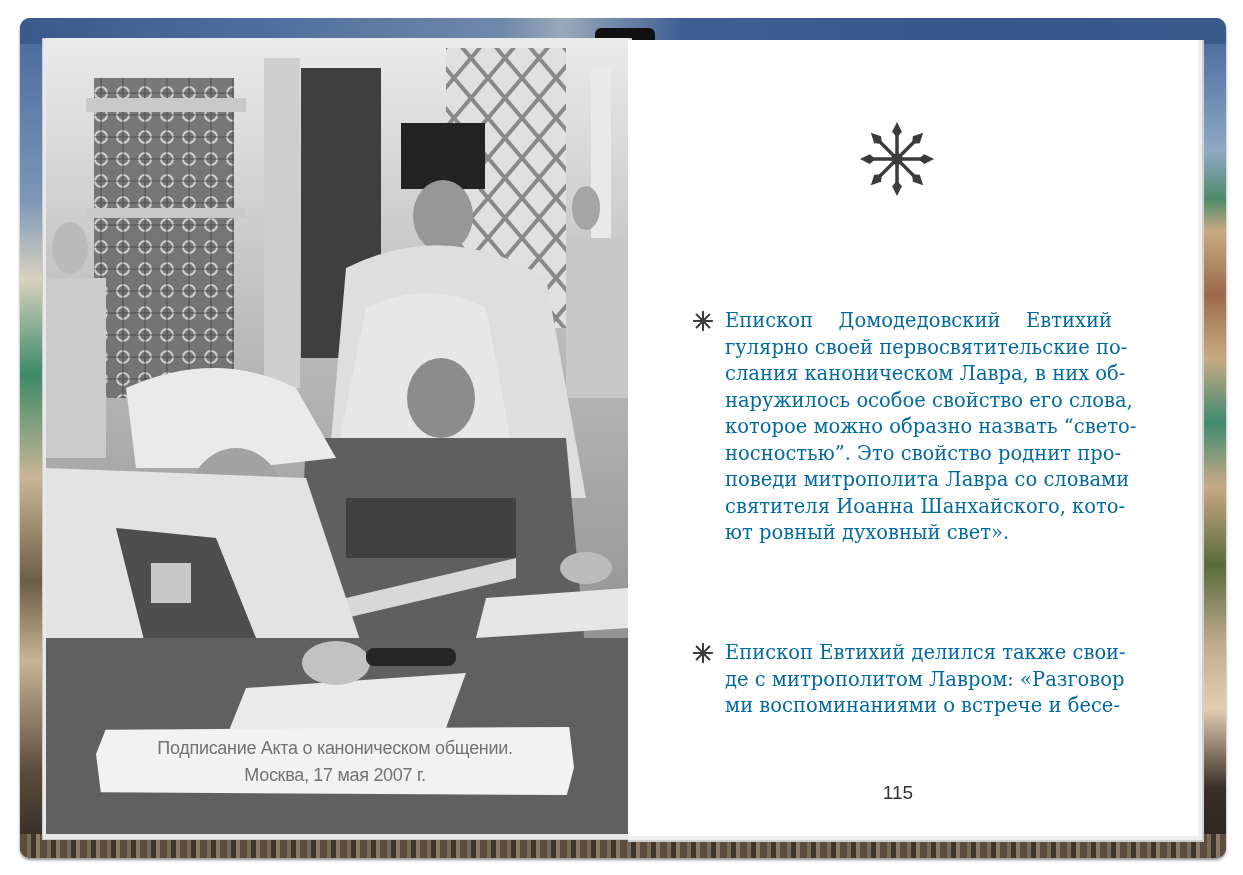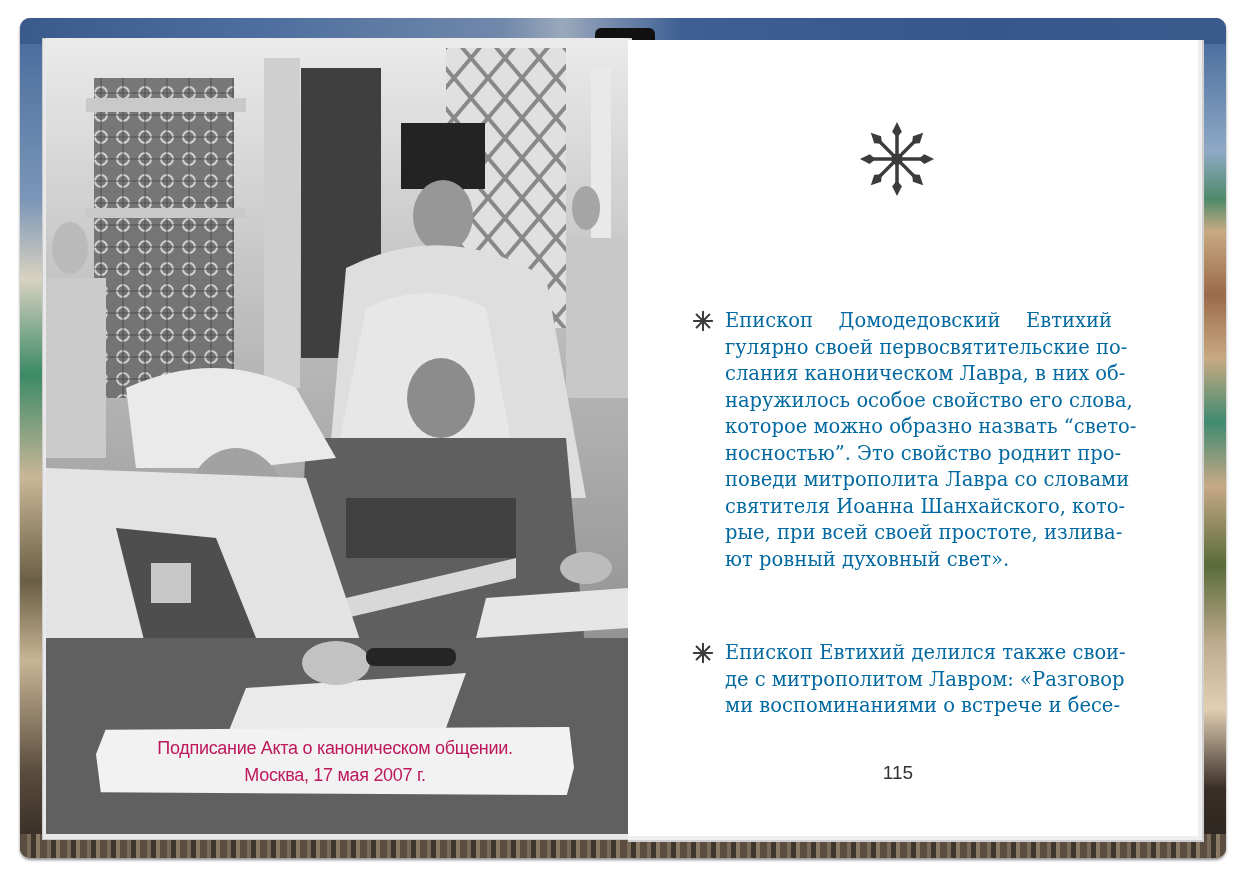--- a/index.html
+++ b/index.html
@@ -63,32 +63,32 @@
   .para {
     position:absolute; left:692px; width:420px;
     font-family:"DejaVu Serif", serif; font-size:19.5px; line-height:26.5px; color:#0369a1;
   }
   .para .line { display:block; white-space:nowrap; text-align:justify; text-align-last:justify; margin-left:33px; }
   .para .line.last { text-align-last:left; }
   .para .bullet {
     position:absolute; left:0; top:2px; width:22px; height:22px;
   }
   .page-number {
-    position:absolute; left:868px; top:762px; width:60px; text-align:center;
+    position:absolute; left:868px; top:782px; width:60px; text-align:center;
     font-family:"Liberation Sans", sans-serif; font-size:19px; color:#333;
   }
   .caption {
     position:absolute; left:96px; top:727px; width:478px; height:68px;
     background:#f2f2f2;
     clip-path:polygon(2% 4%, 99% 0%, 100% 60%, 98.5% 100%, 1% 96%, 0% 40%);
     box-shadow:0 0 0 1px rgba(0,0,0,0.05);
   }
   .caption-text {
     position:absolute; left:96px; top:735px; width:478px; text-align:center;
-    font-family:"Liberation Sans", sans-serif; font-size:18px; line-height:27px; color:#be185d;
+    font-family:"Liberation Sans", sans-serif; font-size:18px; line-height:27px; color:#737373;
     letter-spacing:-0.3px;
   }
 </style>
 </head>
 <body>
 
 <div class="cover"></div>
 <div class="cover-left-art"></div>
 <div class="cover-right-art"></div>
 <div class="cover-top"></div>
@@ -199,21 +199,20 @@
     <circle r="2.6" fill="#3c3c3c"></circle>
   </svg>
   <span class="line">Епископ Домодедовский Евтихий</span>
   <span class="line">гулярно своей первосвятительские по-</span>
   <span class="line">слания каноническом Лавра, в них об-</span>
   <span class="line">наружилось особое свойство его слова,</span>
   <span class="line">которое можно образно назвать “свето-</span>
   <span class="line">носностью”. Это свойство роднит про-</span>
   <span class="line">поведи митрополита Лавра со словами</span>
   <span class="line">святителя Иоанна Шанхайского, кото-</span>
-  <span class="line">рые, при всей своей простоте, излива-</span>
   <span class="line last">ют ровный духовный свет».</span>
 </div>
 
 <div class="para" style="top:640px;">
   <svg class="bullet" viewBox="-12 -12 24 24">
     <g stroke="#3c3c3c" stroke-width="2.2" stroke-linecap="round">
       <line x1="0" y1="-10" x2="0" y2="10"></line>
       <line x1="-10" y1="0" x2="10" y2="0"></line>
       <line x1="-7" y1="-7" x2="7" y2="7"></line>
       <line x1="-7" y1="7" x2="7" y2="-7"></line>

